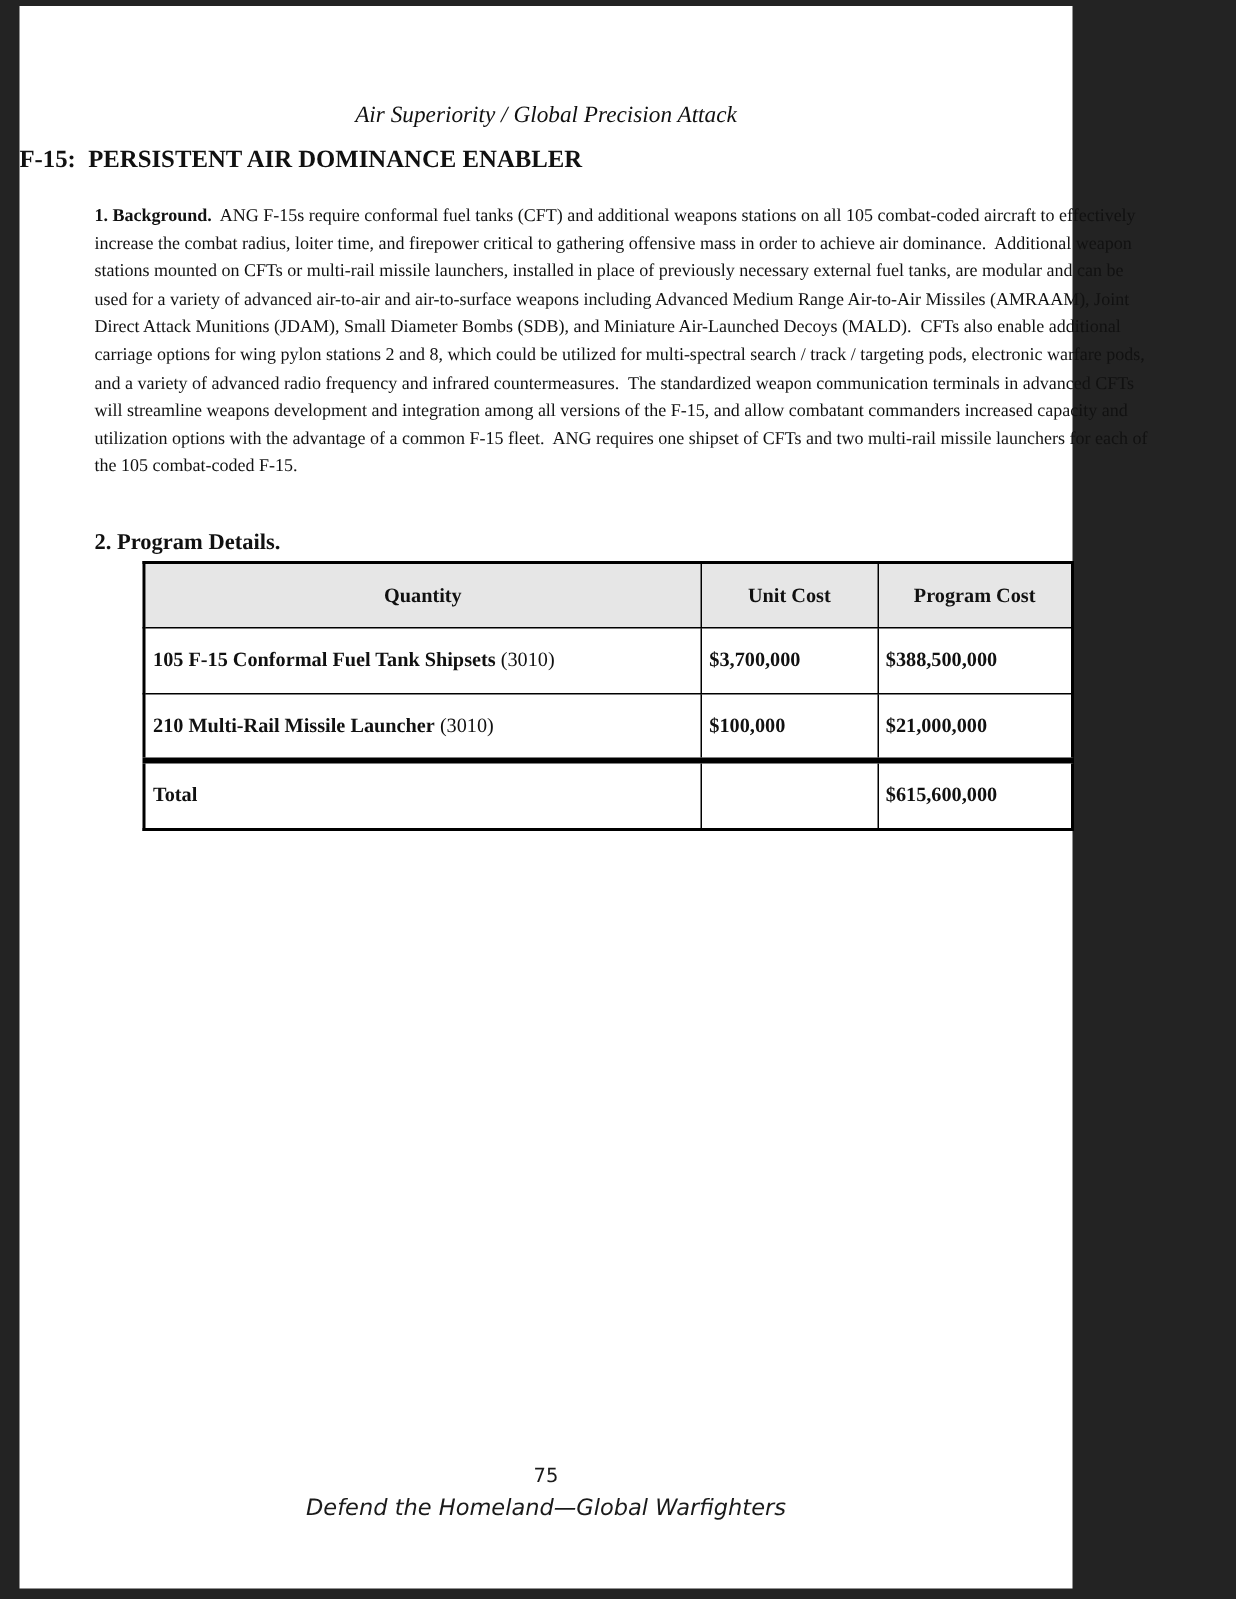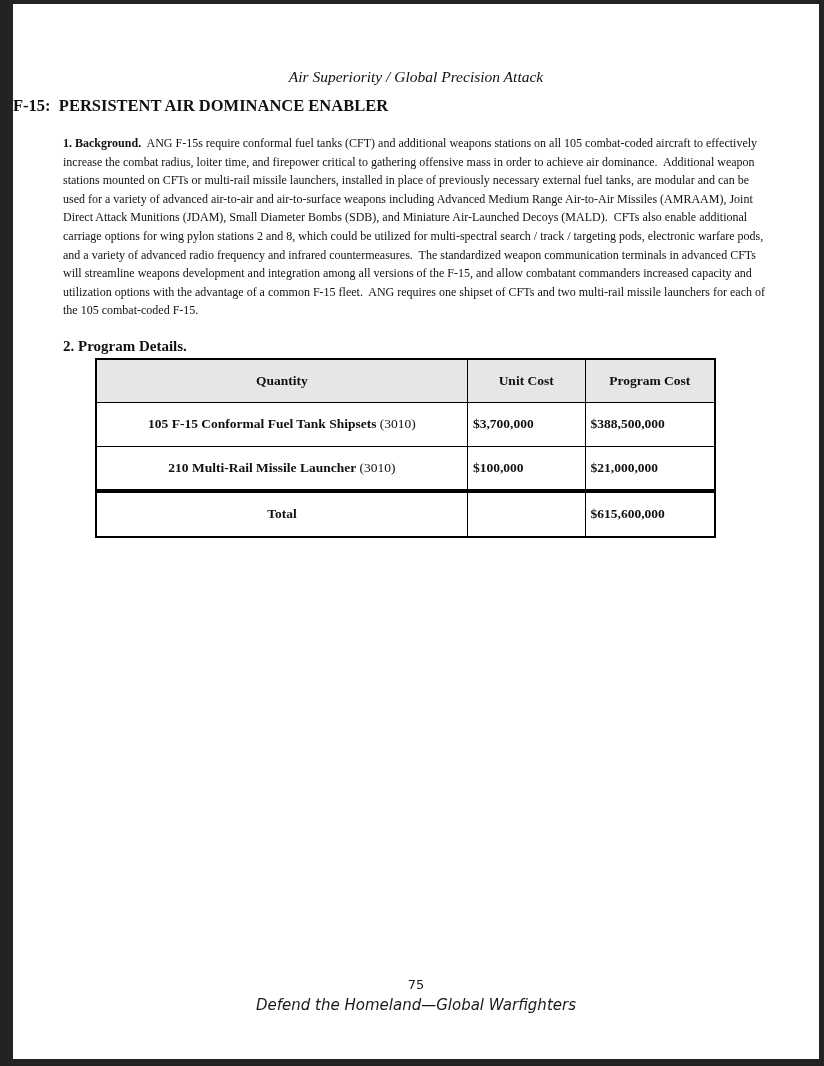--- a/index.html
+++ b/index.html
@@ -12,21 +12,21 @@
     width: 824px;
     height: 1066px;
     background: #232323;
     overflow: hidden;
     font-family: "Liberation Serif", serif;
   }
   .page {
     position: absolute;
     left: 13px;
     top: 4px;
-    width: 806px;
+    width: 702px;
     height: 1055px;
     background: #ffffff;
     color: #111111;
   }
   .category {
     margin-top: 64px;
     text-align: center;
     font-style: italic;
     font-size: 15.5px;
     line-height: 18px;
@@ -43,21 +43,21 @@
   .body-text {
     margin: 19px 54px 0 50px;
     width: 702px;
     font-size: 12px;
     line-height: 18.6px;
     white-space: pre-wrap;
     text-align: left;
   }
   .b { font-weight: bold; }
   .section-heading {
-    margin: 17px 54px 0 50px;
+    margin: 33px 54px 0 50px;
     font-weight: bold;
     font-size: 15px;
     line-height: 18px;
     white-space: pre-wrap;
   }
   table.program-table {
     margin: 3px 0 0 82px;
     width: 621px;
     border-collapse: collapse;
     border: 2px solid #000;
@@ -72,21 +72,21 @@
     border: 1px solid #000;
     padding: 14px 5px;
     line-height: 14.5px;
     font-weight: bold;
     overflow: hidden;
   }
   table.program-table th {
     background: #e6e6e6;
     text-align: center;
   }
-  td.qty  { text-align: center; }
+  td.qty  { text-align: left; }
   td.cost { text-align: left; }
   .reg { font-weight: normal; }
   tr.total-row th,
   tr.total-row td {
     border-top: 4px solid #000;
     margin-top: 12px;
   }
   .footer {
     position: absolute;
     left: 0;

